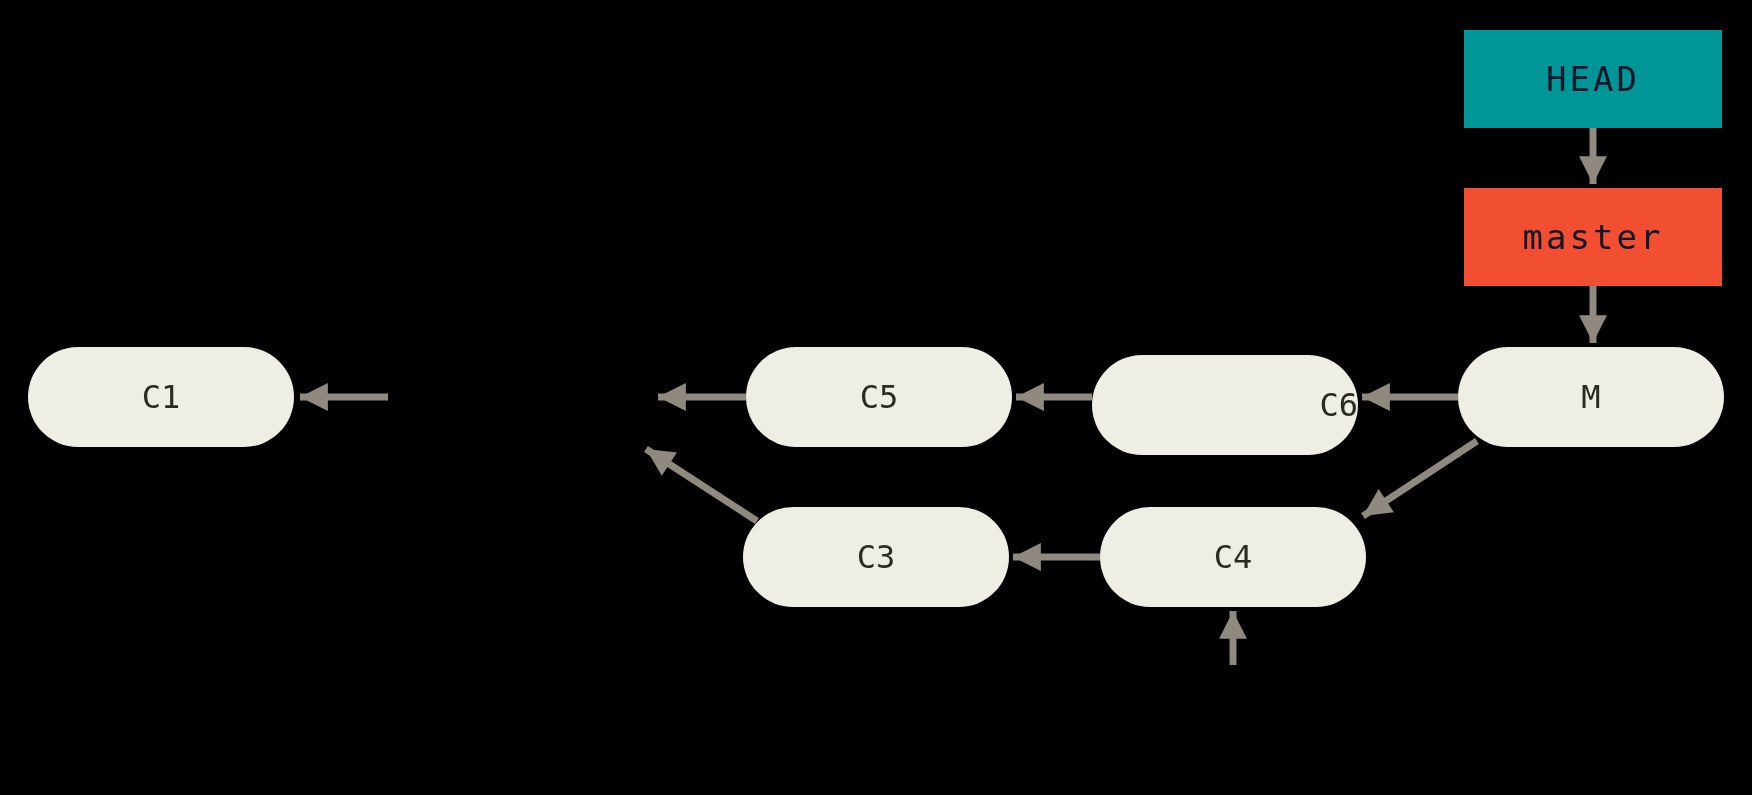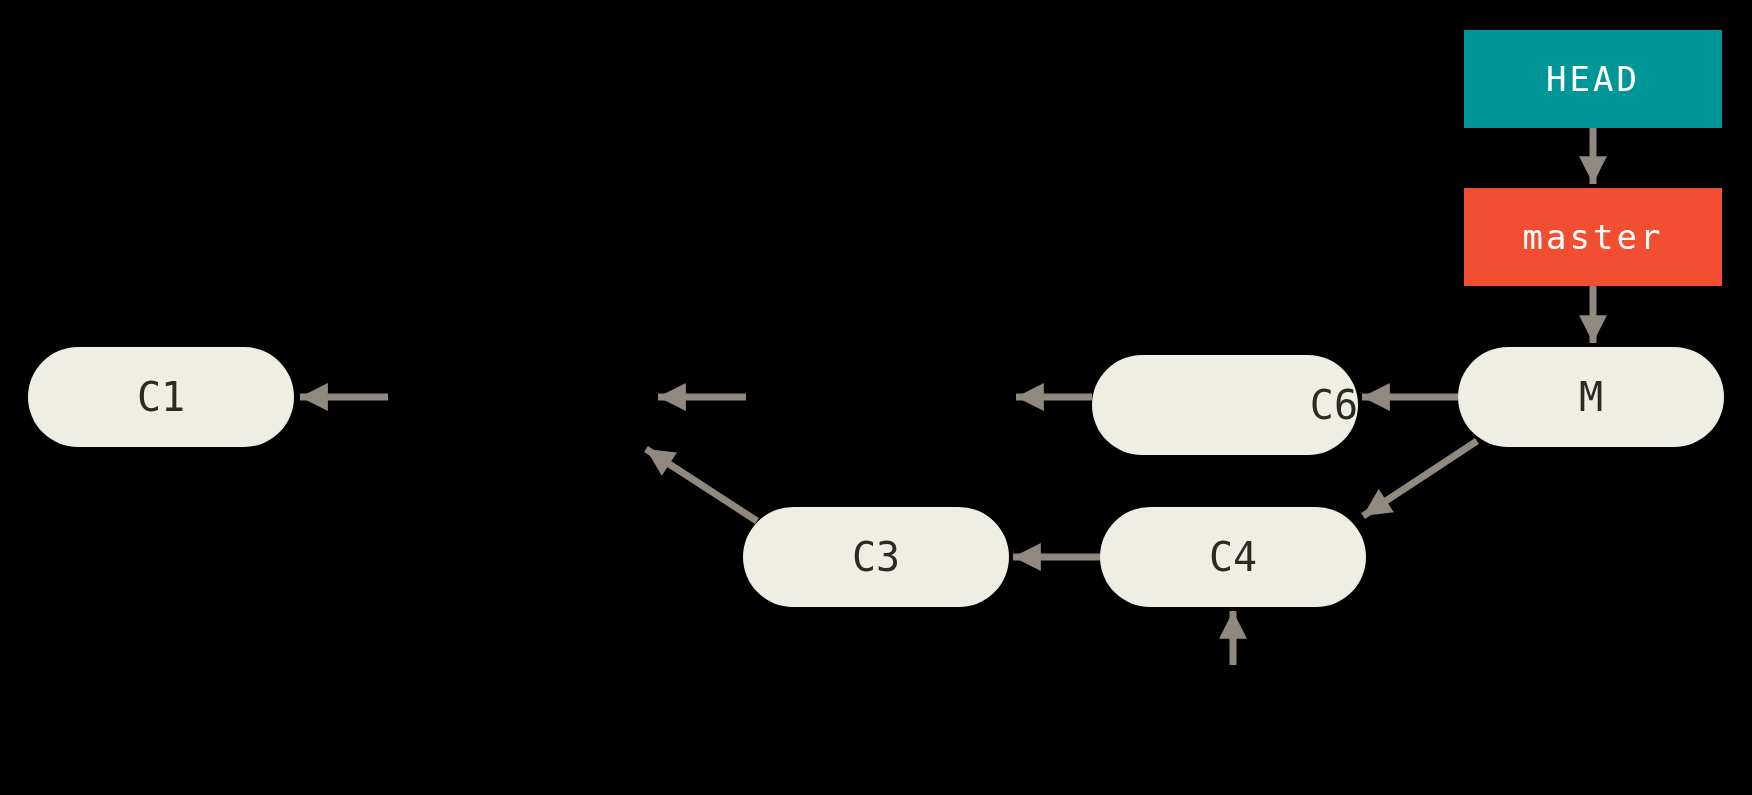--- a/index.html
+++ b/index.html
@@ -5,25 +5,25 @@
   html,body{margin:0;padding:0;background:#000;}
   .stage{
     position:relative;width:1752px;height:795px;background:#000;
     overflow:hidden;font-family:"DejaVu Sans Mono","Liberation Mono",monospace;
   }
   .edges{position:absolute;left:0;top:0;width:1752px;height:795px;pointer-events:none;}
   .edge{stroke:#8F897F;stroke-width:7;}
   .commit{
     position:absolute;width:266px;height:100px;background:#EFEEE5;
     border-radius:50px;display:flex;align-items:center;justify-content:center;
-    color:#2B2A23;font-size:40px;line-height:1;
+    color:#2B2A23;font-size:32px;line-height:1;
   }
   .refbox{
     position:absolute;height:98px;display:flex;align-items:center;justify-content:center;
-    color:#ffffff;font-size:34px;letter-spacing:3px;line-height:1;
+    color:#0f172a;font-size:34px;letter-spacing:3px;line-height:1;
   }
   .refbox.head{background:#009597;}
   .refbox.branch{background:#F14E32;}
   #node-c1{left:28px;top:347px;}
   #node-c2{left:388px;top:347px;}
   #node-c5{left:746px;top:347px;}
   #node-c6{left:1092px;top:355px;justify-content:flex-end;}
   #node-m {left:1458px;top:347px;}
   #node-c3{left:743px;top:507px;}
   #node-c4{left:1100px;top:507px;}
@@ -57,20 +57,23 @@
   <div class="refbox head" id="ref-head">
     <span>HEAD</span>
   </div>
   <div class="refbox branch" id="ref-master">
     <span>master</span>
   </div>
 
   <div class="commit" id="node-c1">
     <span>C1</span>
   </div>
+  <div class="commit" id="node-c5">
+    <span>C5</span>
+  </div>
   <div class="commit" id="node-c6">
     <span>C6</span>
   </div>
   <div class="commit" id="node-m">
     <span>M</span>
   </div>
   <div class="commit" id="node-c3">
     <span>C3</span>
   </div>
   <div class="commit" id="node-c4">

